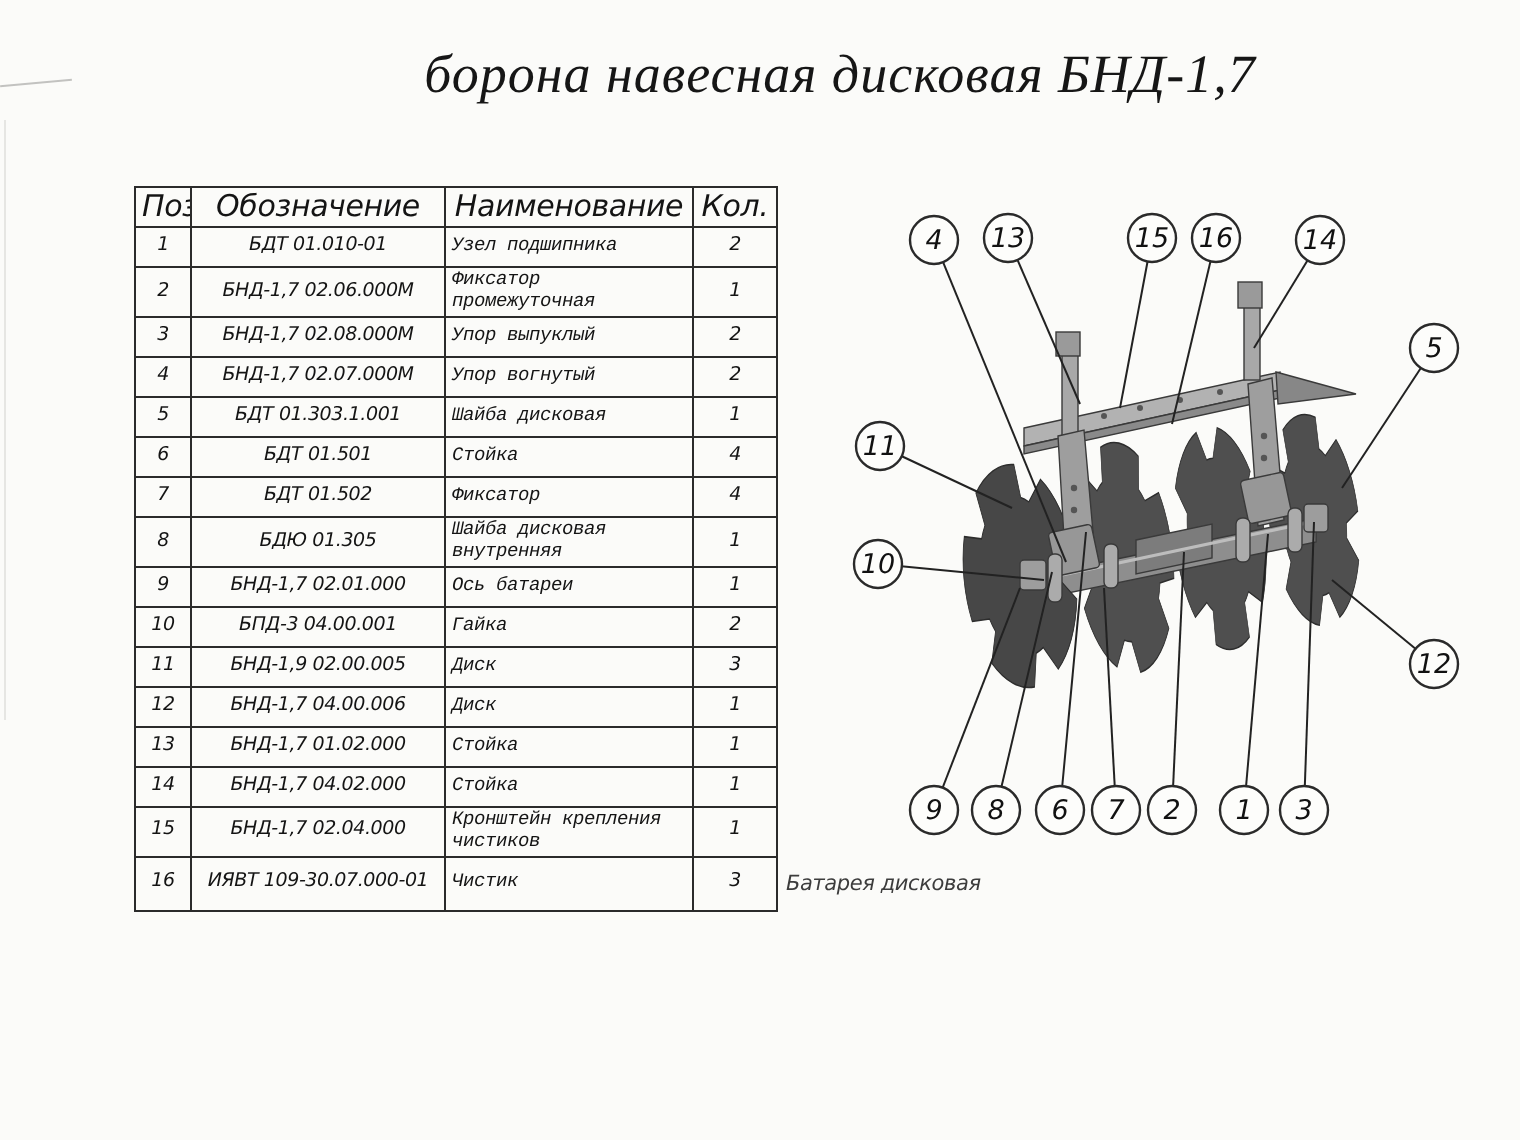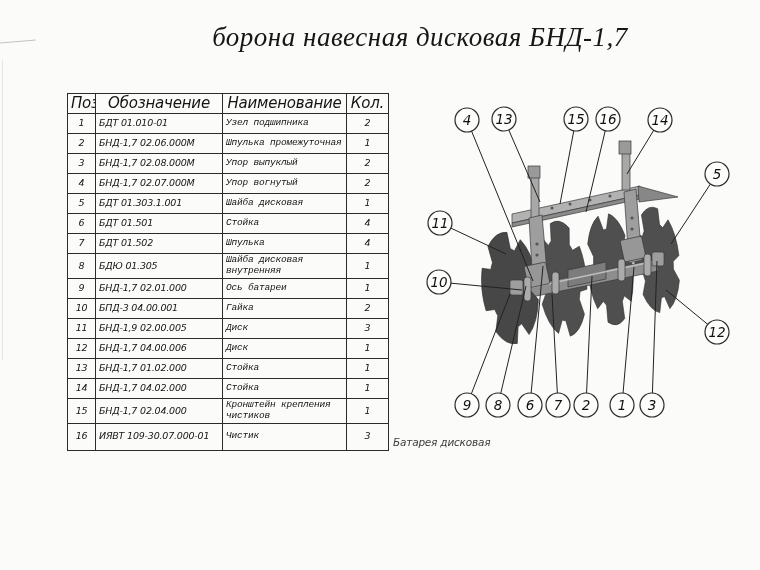--- a/index.html
+++ b/index.html
@@ -28,21 +28,21 @@
   .parts-table col.c1{width:127px}
   .parts-table col.c2{width:124px}
   .parts-table col.c3{width:42px}
   .parts-table th,.parts-table td{
     border:1px solid #2b2b2b;padding:1px 3px;vertical-align:middle;
     overflow:hidden;
   }
   .parts-table th{font-weight:normal;text-align:center;height:15px;font-size:15px;}
   .parts-table td{height:17px;}
   .parts-table td.c-pos{text-align:center;}
-  .parts-table td.c-des{text-align:left;white-space:nowrap;}
+  .parts-table td.c-des{text-align:center;white-space:nowrap;}
   .parts-table td.c-name{text-align:left;font-family:Liberation Mono, monospace;}
   .parts-table td.c-qty{text-align:center;}
   .parts-table tr:last-child td{height:24px;}
 
   .figure{position:absolute;left:400px;top:98px;width:360px;height:340px;}
   .figure svg{display:block}
   .part{stroke:#3a3a3a;stroke-width:.7;}
   .disc{fill:#4f4f4f;stroke:#2d2d2d;stroke-width:.8;}
   .disc.front{fill:#474747;}
   .leader{stroke:#222;stroke-width:1;}
@@ -83,21 +83,21 @@
     <tbody id="parts-body">
         <tr>
           <td class="c-pos">1</td>
           <td class="c-des">БДТ 01.010-01</td>
           <td class="c-name">Узел подшипника</td>
           <td class="c-qty">2</td>
         </tr>
         <tr>
           <td class="c-pos">2</td>
           <td class="c-des">БНД-1,7 02.06.000М</td>
-          <td class="c-name">Шпулька промежуточная</td>
+          <td class="c-name">Фиксатор промежуточная</td>
           <td class="c-qty">1</td>
         </tr>
         <tr>
           <td class="c-pos">3</td>
           <td class="c-des">БНД-1,7 02.08.000М</td>
           <td class="c-name">Упор выпуклый</td>
           <td class="c-qty">2</td>
         </tr>
         <tr>
           <td class="c-pos">4</td>
@@ -113,21 +113,21 @@
         </tr>
         <tr>
           <td class="c-pos">6</td>
           <td class="c-des">БДТ 01.501</td>
           <td class="c-name">Стойка</td>
           <td class="c-qty">4</td>
         </tr>
         <tr>
           <td class="c-pos">7</td>
           <td class="c-des">БДТ 01.502</td>
-          <td class="c-name">Шпулька</td>
+          <td class="c-name">Фиксатор</td>
           <td class="c-qty">4</td>
         </tr>
         <tr>
           <td class="c-pos">8</td>
           <td class="c-des">БДЮ 01.305</td>
           <td class="c-name">Шайба дисковая внутренняя</td>
           <td class="c-qty">1</td>
         </tr>
         <tr>
           <td class="c-pos">9</td>

